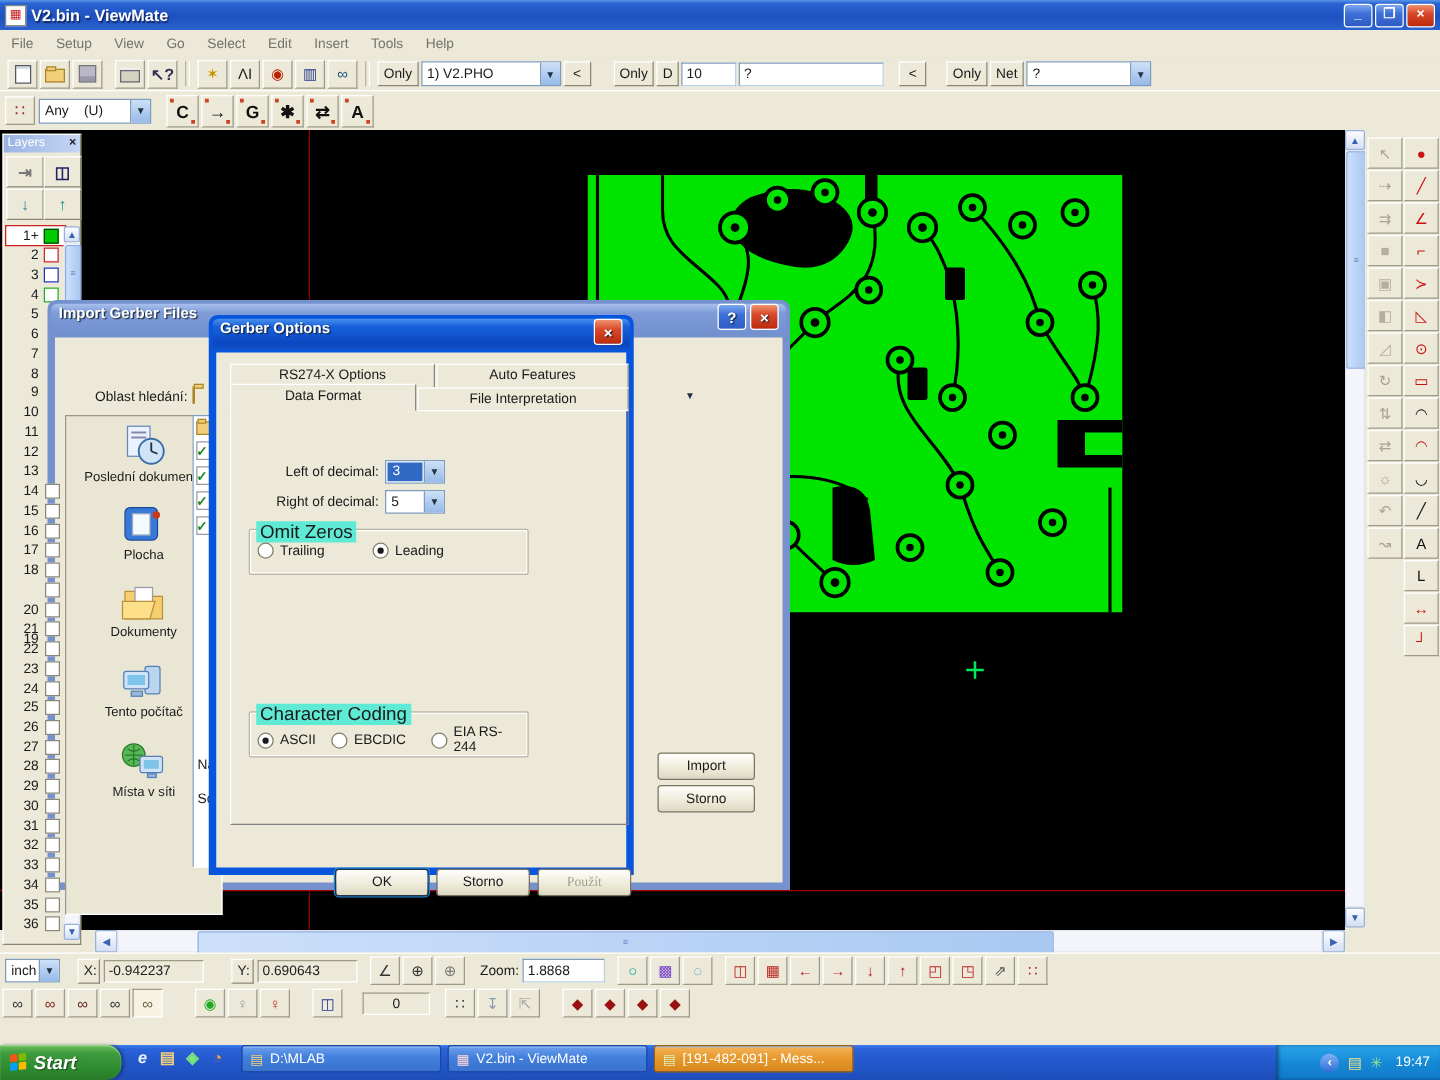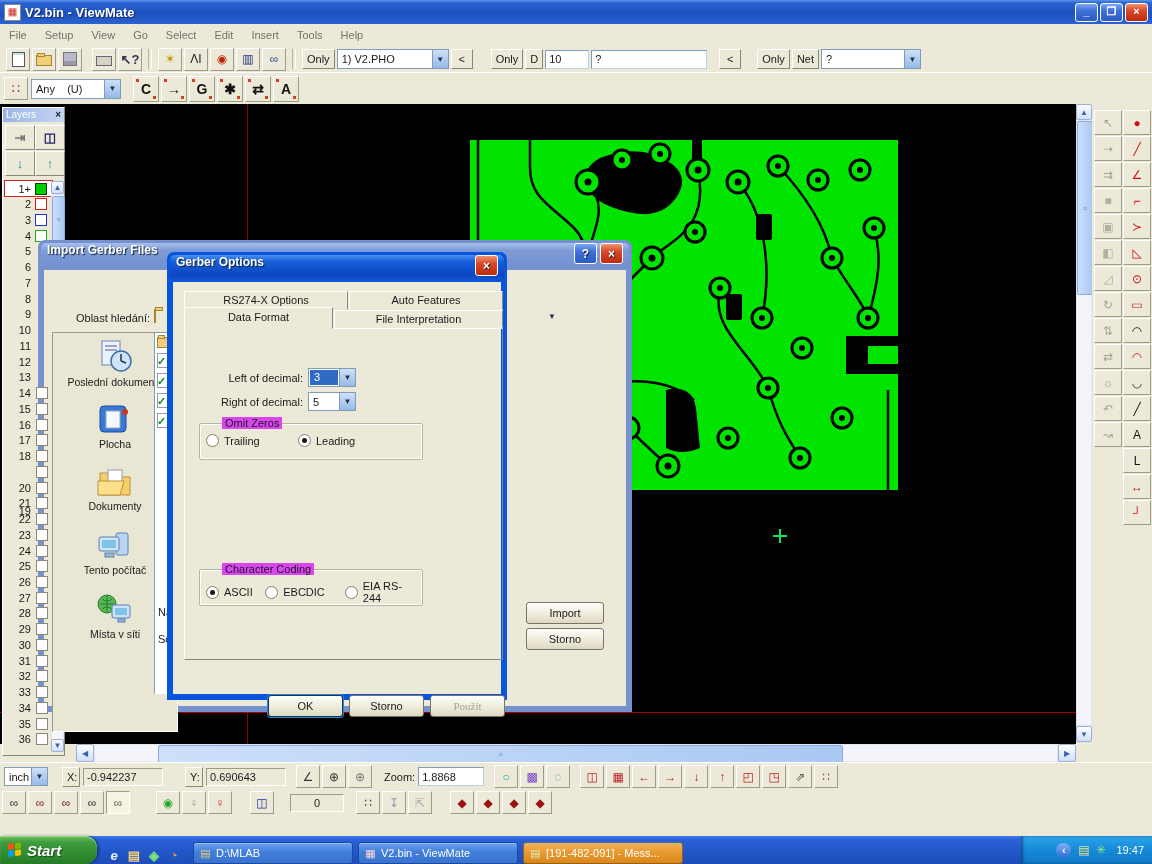--- a/index.html
+++ b/index.html
@@ -111,40 +111,40 @@
     display:grid;place-items:center;font-size:11px;box-sizing:border-box;}
   .xp-btn.default{box-shadow:0 0 0 1px #28D;border-color:#234;}
   .xp-btn.disabled{color:#A5A295;}
   
   .tab{position:absolute;background:#ECE9D8;border:1px solid;border-color:#fff #888 #ECE9D8 #fff;
     text-align:center;font-size:11px;box-sizing:border-box;}
   .tabpane{position:absolute;left:11px;top:46px;width:319px;height:332px;border:1px solid;
     border-color:#fff #848280 #848280 #fff;box-sizing:border-box;}
   .groupbox{position:absolute;left:26px;width:222px;height:35px;border:1px solid #B9B4A4;border-radius:2px;
     box-shadow:inset 0 0 0 1px #fff;}
-  .glabel{position:absolute;top:-7px;left:22px;background:#d946ef;padding:0 3px;font-size:11px;}
+  .glabel{position:absolute;top:-7px;left:5px;background:#5eead4;padding:0 3px;font-size:15px;}
   .opts{position:absolute;left:6px;top:10px;display:flex;align-items:center;}
   .ropt{display:flex;align-items:center;}
   .rdot{width:11px;height:11px;border-radius:50%;background:#fff;border:1px solid #808069;margin-right:5px;
     position:relative;flex:none;}
   .rdot.on::after{content:"";position:absolute;left:3px;top:3px;width:5px;height:5px;border-radius:50%;background:#1a1a1a;}
   .rlabel{margin-right:8px;}
   .g-std .ropt{width:92px;}
   .g-cc .ropt:nth-child(1){width:64px;} .g-cc .ropt:nth-child(2){width:86px;}
   .sel-cell{background:#316AC5;color:#fff;flex:1;padding:0 4px;height:15px;line-height:15px;margin:1px;}
   
   #sb1{left:0;top:762px;width:1152px;height:28px;background:#ECE9D8;display:flex;align-items:center;
     padding-left:4px;gap:3px;box-sizing:border-box;border-top:1px solid #fff;}
   #sb2{left:0;top:790px;width:1152px;height:25px;background:#ECE9D8;display:flex;align-items:center;
     padding-left:2px;gap:2px;box-sizing:border-box;}
   .statfield{border:1px solid;border-color:#9D9A86 #fff #fff #9D9A86;background:#ECE9D8;height:18px;
     display:flex;align-items:center;padding:0 3px;box-sizing:border-box;flex:none;}
   .iconstrip{display:flex;gap:2px;align-items:center;}
   
-  #taskbar{left:0;top:836px;width:1152px;height:28px;background:linear-gradient(180deg,#3E7CF0 0%,#2A62D8 12%,#2155C8 60%,#1E4DB8 100%);display:flex;align-items:flex-end;}
+  #taskbar{left:0;top:836px;width:1152px;height:28px;background:linear-gradient(180deg,#3E7CF0 0%,#2A62D8 12%,#2155C8 60%,#1E4DB8 100%);display:flex;align-items:flex-start;}
   #startbtn{width:97px;height:28px;border-radius:0 12px 12px 0;
     background:linear-gradient(180deg,#6CBF5C 0%,#3D9A3D 25%,#2E8A2E 70%,#277A27 100%);
     display:flex;align-items:center;gap:5px;padding-left:8px;box-sizing:border-box;
     box-shadow:inset 0 1px 1px #9ED88E, 2px 0 3px rgba(0,0,0,.35);}
   #startbtn .slabel{color:#fff;font-weight:bold;font-style:italic;font-size:15px;text-shadow:1px 1px 1px #1A4A1A;}
   .flag{width:14px;height:14px;display:grid;grid-template-columns:6px 6px;grid-template-rows:6px 6px;gap:1px;transform:skewY(-6deg);}
   .flag i{border-radius:1px;}
   .qlicon{width:18px;height:18px;display:grid;place-items:center;font-size:13px;font-weight:bold;color:#fff;}
   .task{height:22px;border-radius:3px;border:1px solid #1A48A0;display:flex;align-items:center;gap:4px;
     padding:0 5px;box-sizing:border-box;color:#fff;font-size:11px;white-space:nowrap;overflow:hidden;

